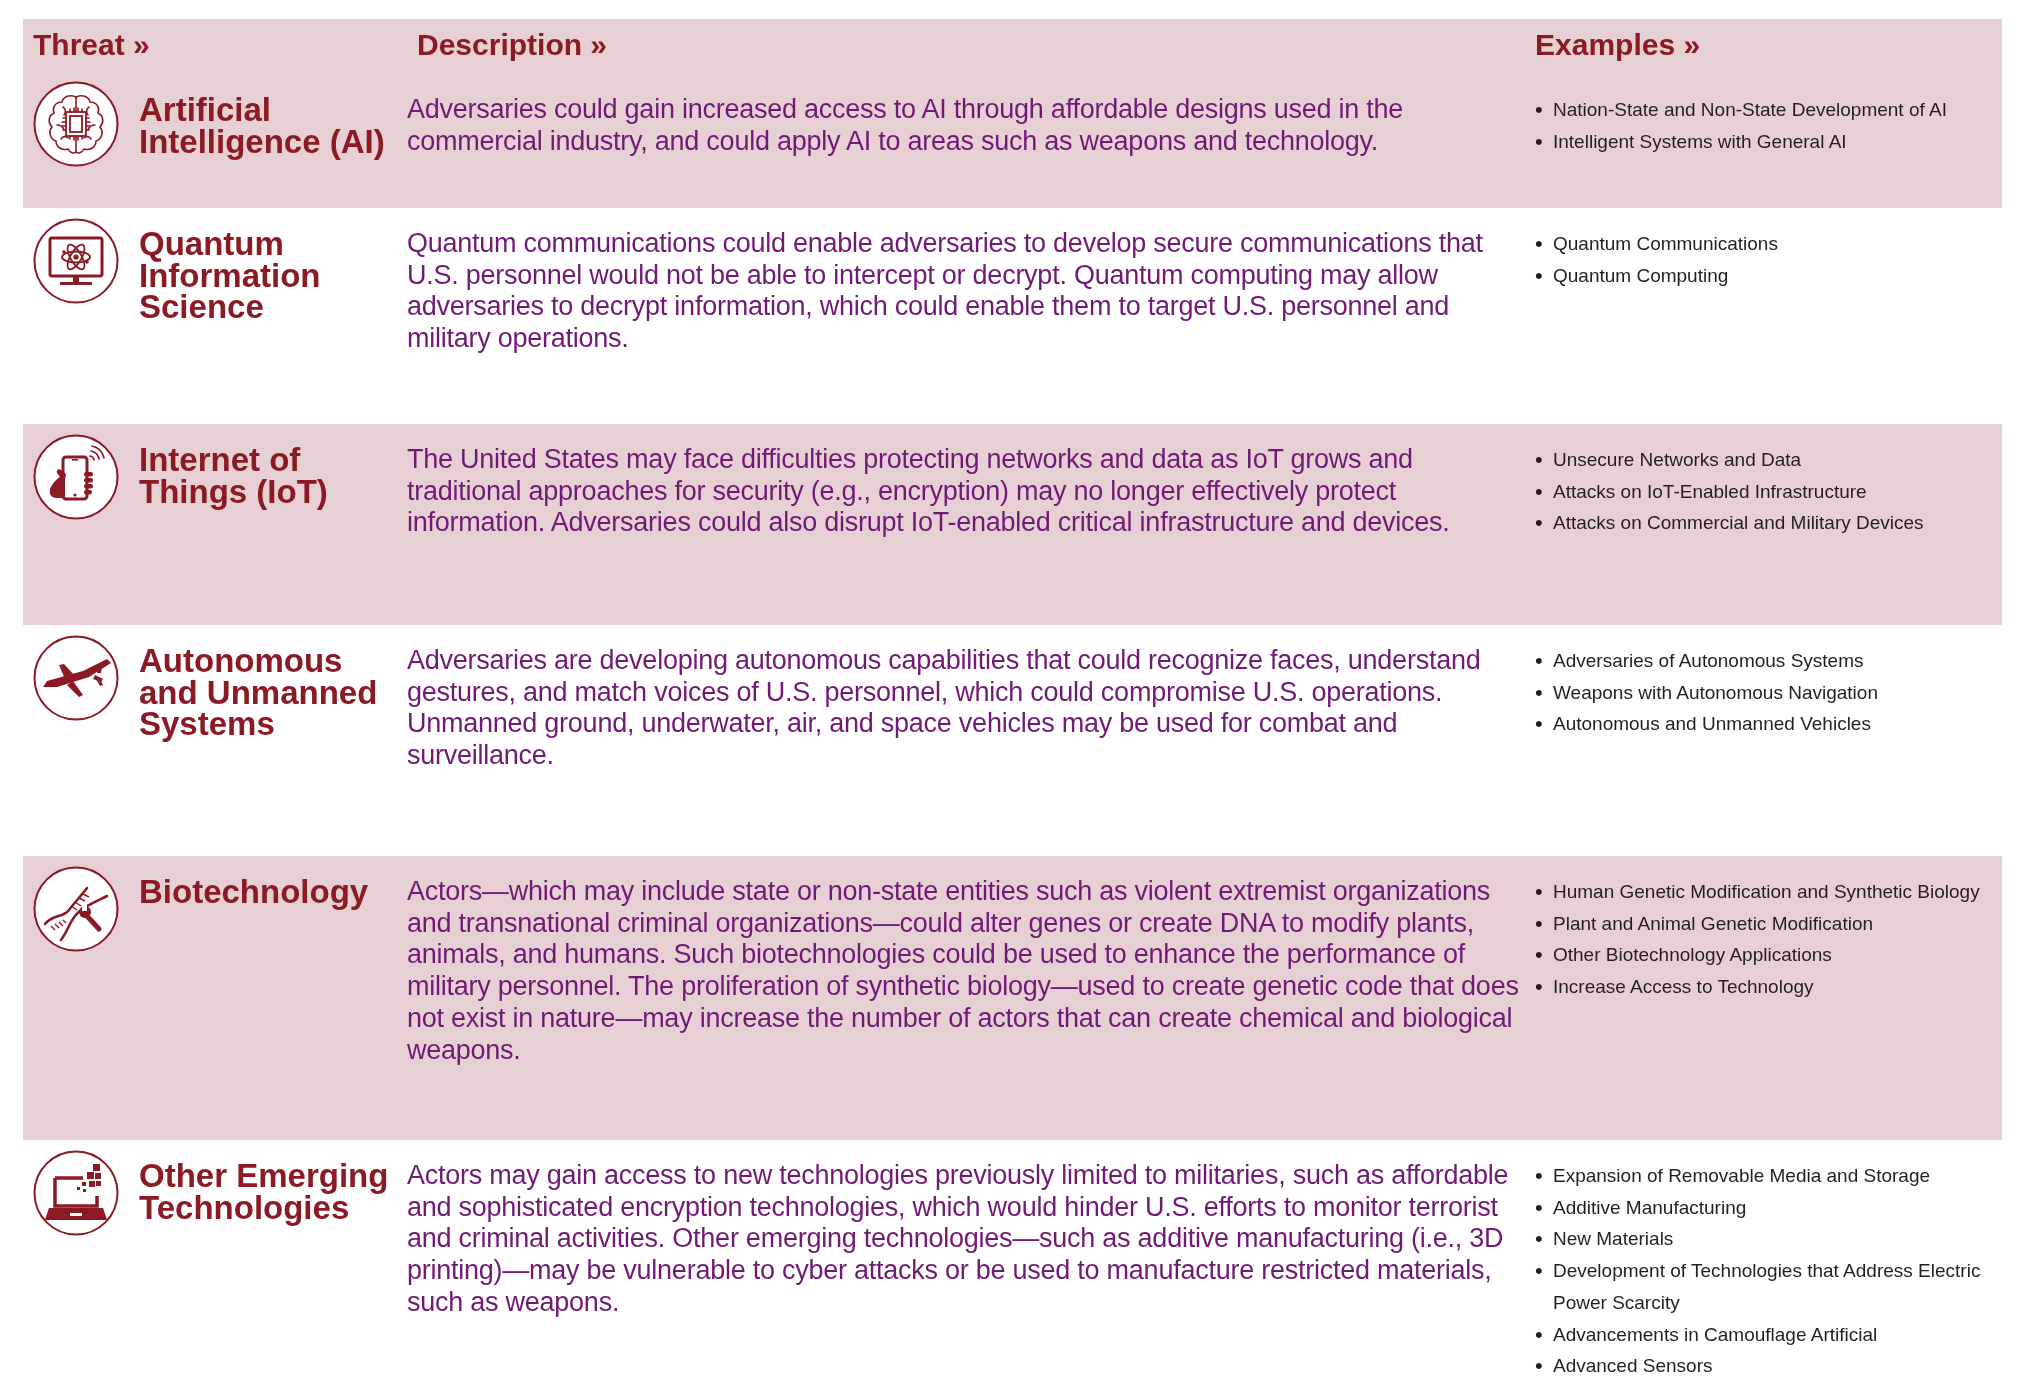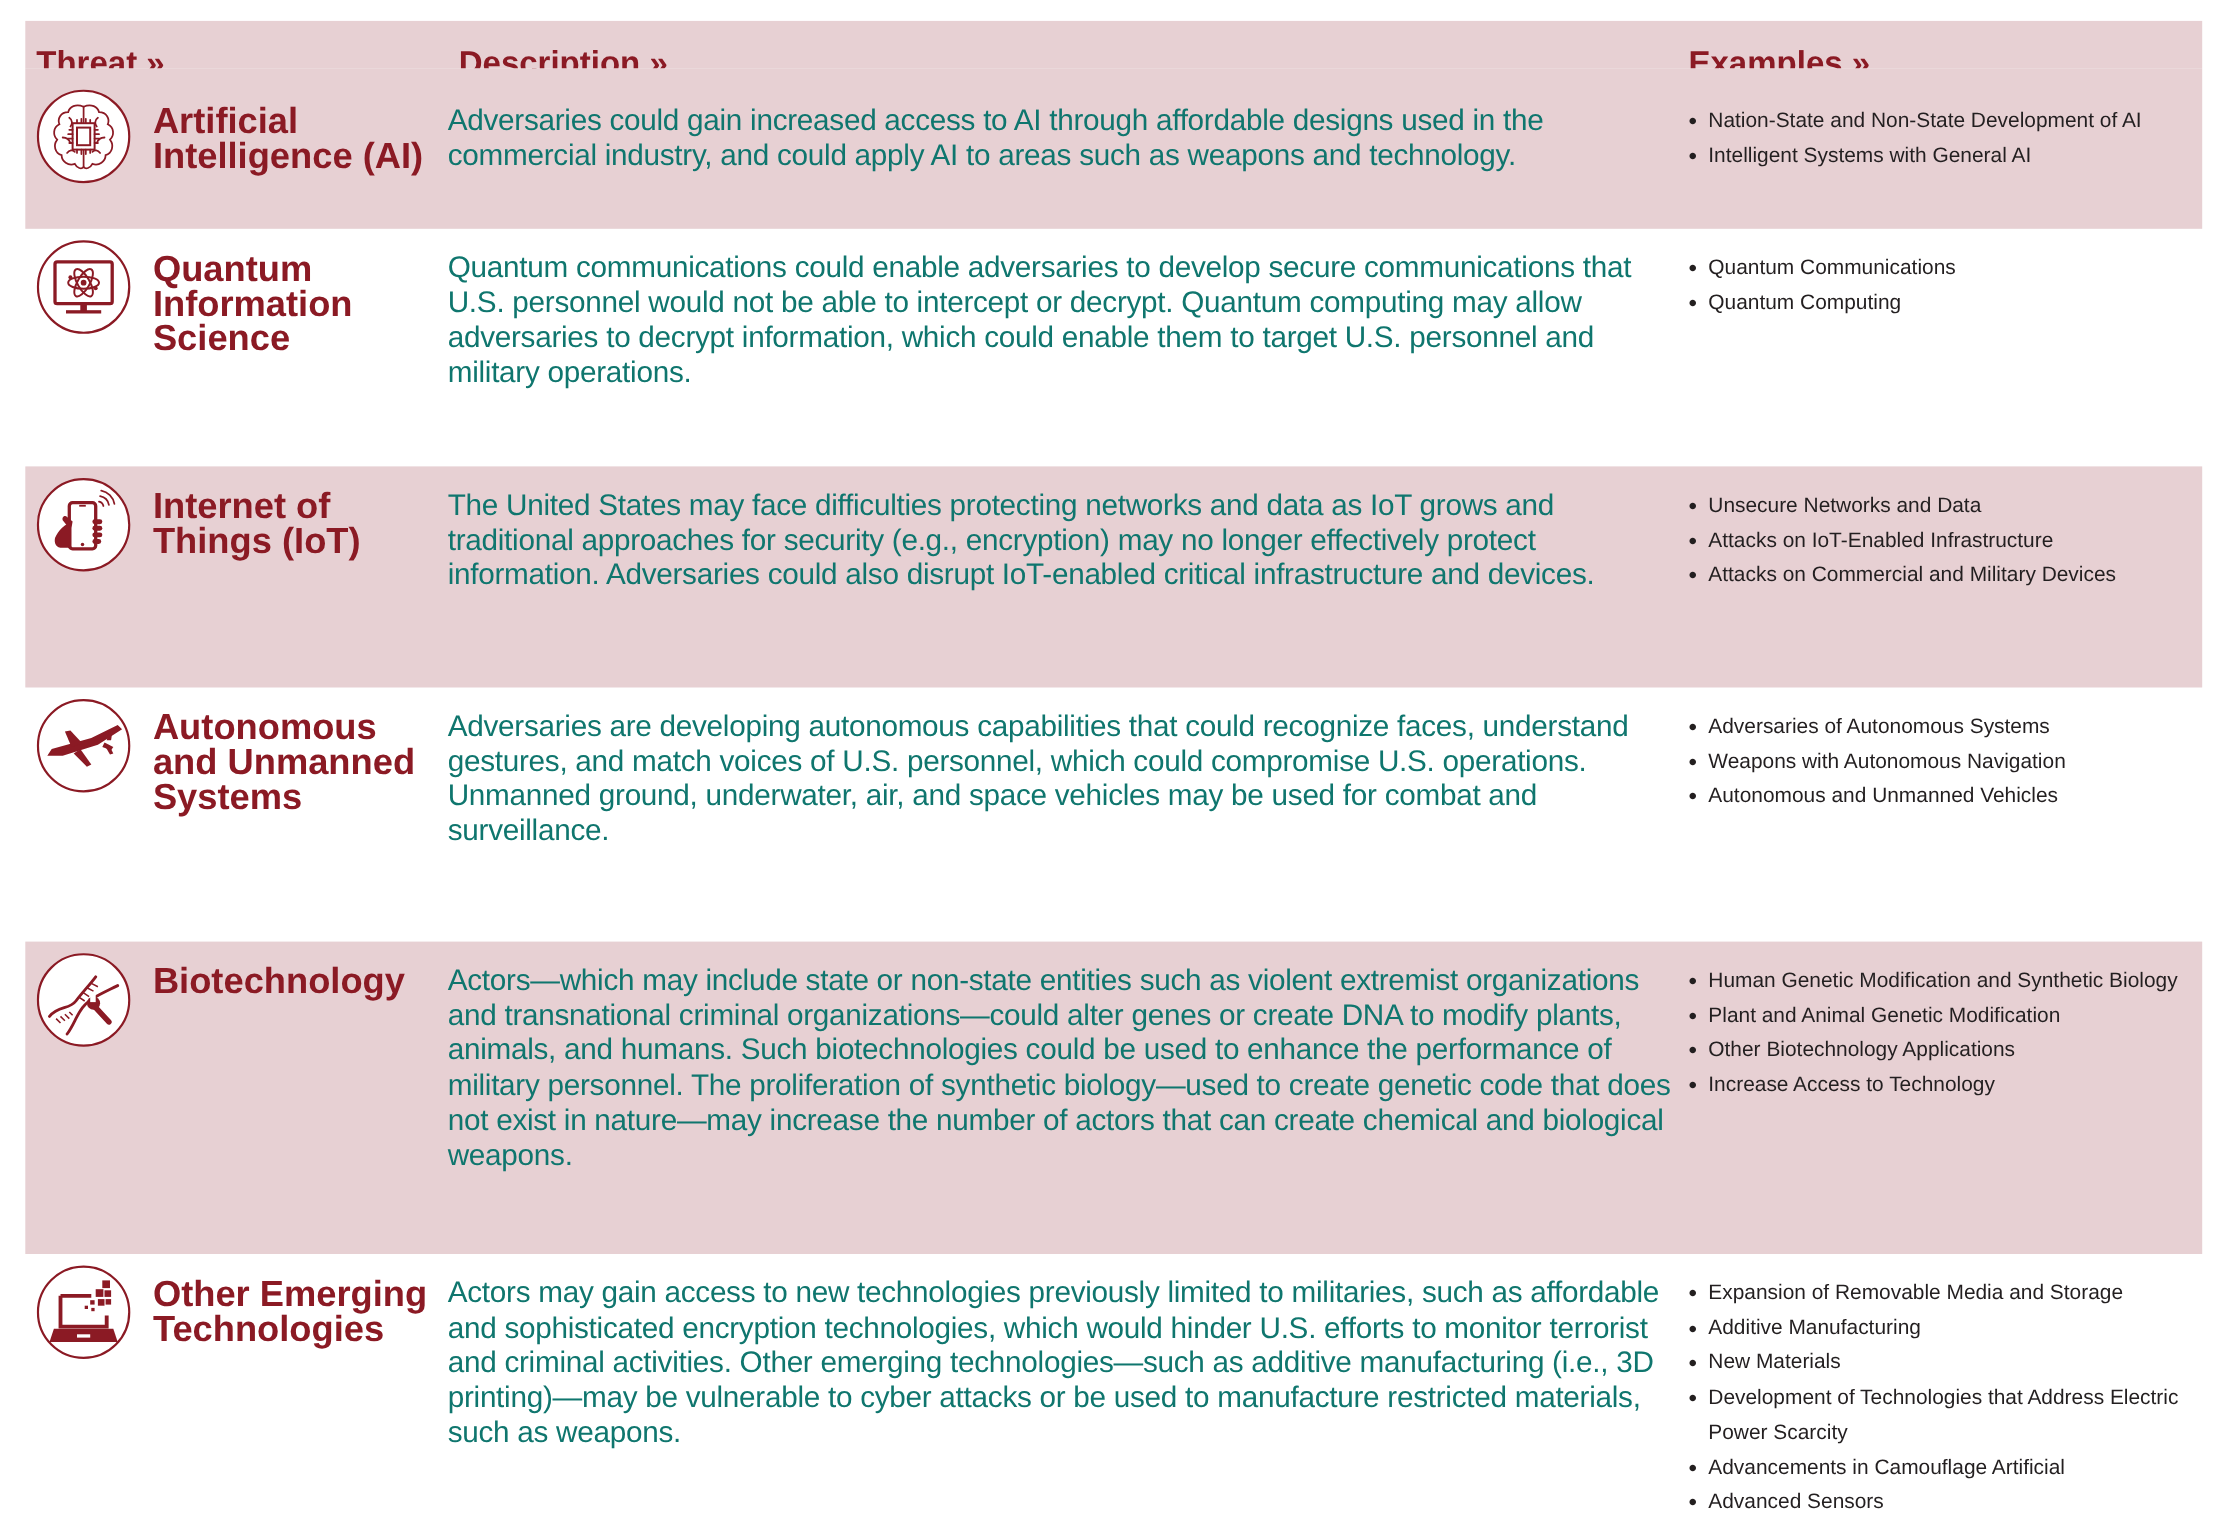--- a/index.html
+++ b/index.html
@@ -4,34 +4,34 @@
 <style>
   html, body { margin: 0; padding: 0; background: #ffffff; }
   body {
     width: 2026px; height: 1385px; position: relative; overflow: hidden;
     font-family: "Liberation Sans", sans-serif; color: #231f20;
   }
   .table { position: absolute; left: 23px; top: 19px; width: 1979px; }
   .row { position: relative; display: block; box-sizing: border-box; }
   .row.pink { background: #e7d0d3; }
   .header-row { height: 43px; }
-  .hdr { position: absolute; top: 22px; font-weight: bold; font-size: 30px; color: #8b1a24; line-height: 34px; }
+  .hdr { position: absolute; top: 9px; font-weight: bold; font-size: 30px; color: #8b1a24; line-height: 34px; }
   .hdr.c1 { left: 10px; }
   .hdr.c2 { left: 384px; margin-left: 10px; }
   .hdr.c3 { left: 1512px; }
 
   .cell-icon { position: absolute; left: 10px; width: 86px; height: 86px; }
   .cell-icon svg { width: 86px; height: 86px; display: block; }
   .title {
     position: absolute; left: 116px; width: 260px;
     font-weight: bold; font-size: 33px; line-height: 31.7px; color: #8b1a24;
   }
   .desc {
     position: absolute; left: 384px; width: 1120px;
-    font-size: 27px; line-height: 31.7px; color: #0f766e;
+    font-size: 27px; line-height: 31.7px; color: #701a75;
     letter-spacing: -0.25px;
   }
   .examples {
     position: absolute; left: 1512px; width: 470px; margin: 0; padding: 0; list-style: none;
     font-size: 19px; line-height: 31.7px; color: #231f20;
   }
   .examples li { position: relative; padding-left: 18px; }
   .examples li::before { content: "\2022"; position: absolute; left: 0; top: 0; font-size: 22px; }
 
   

